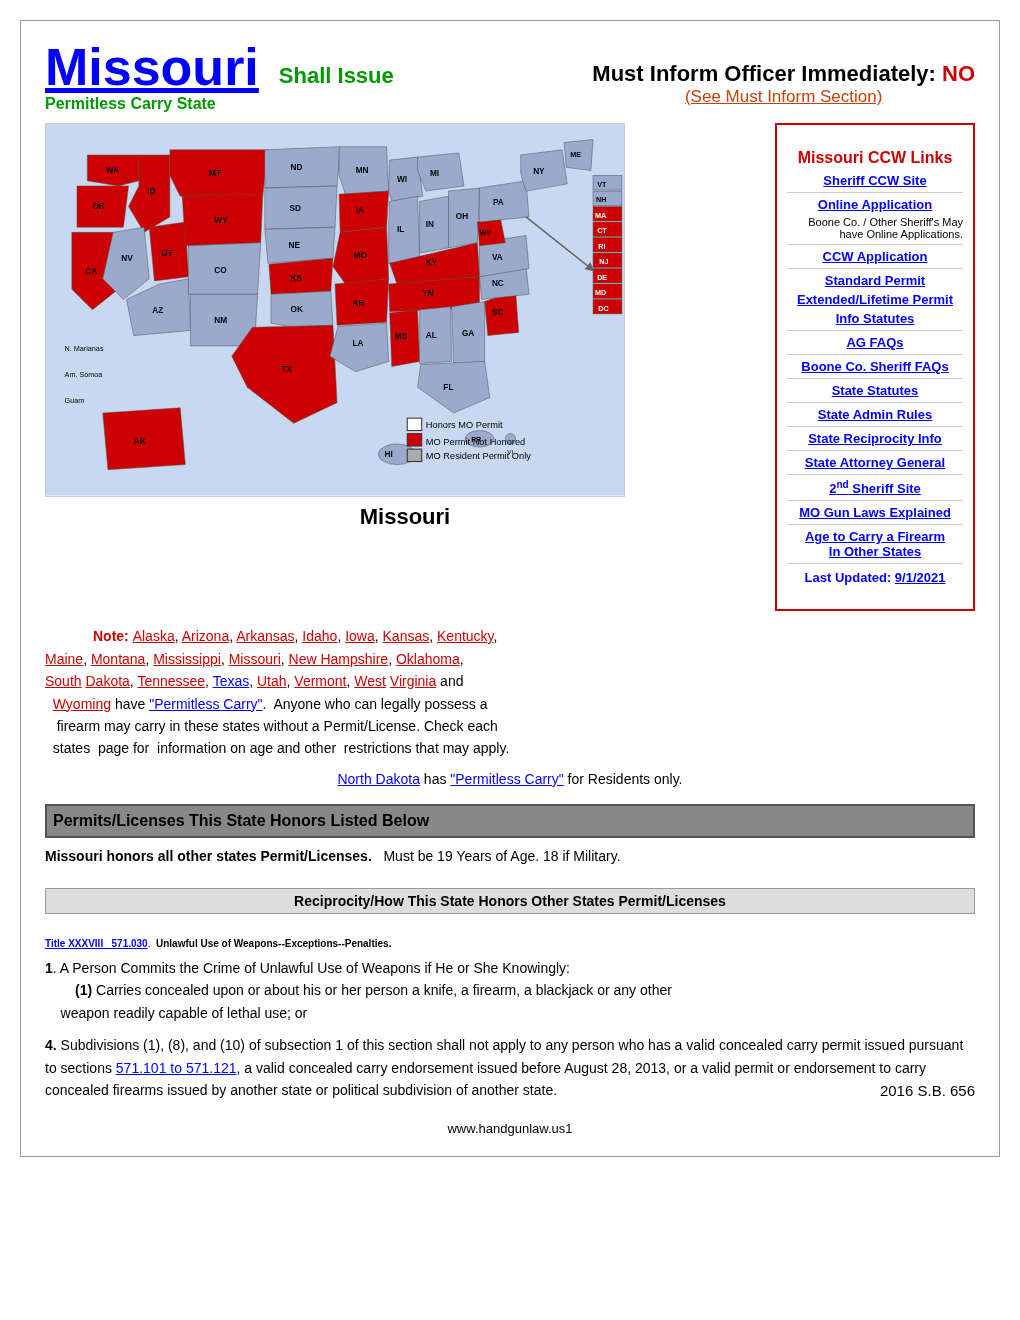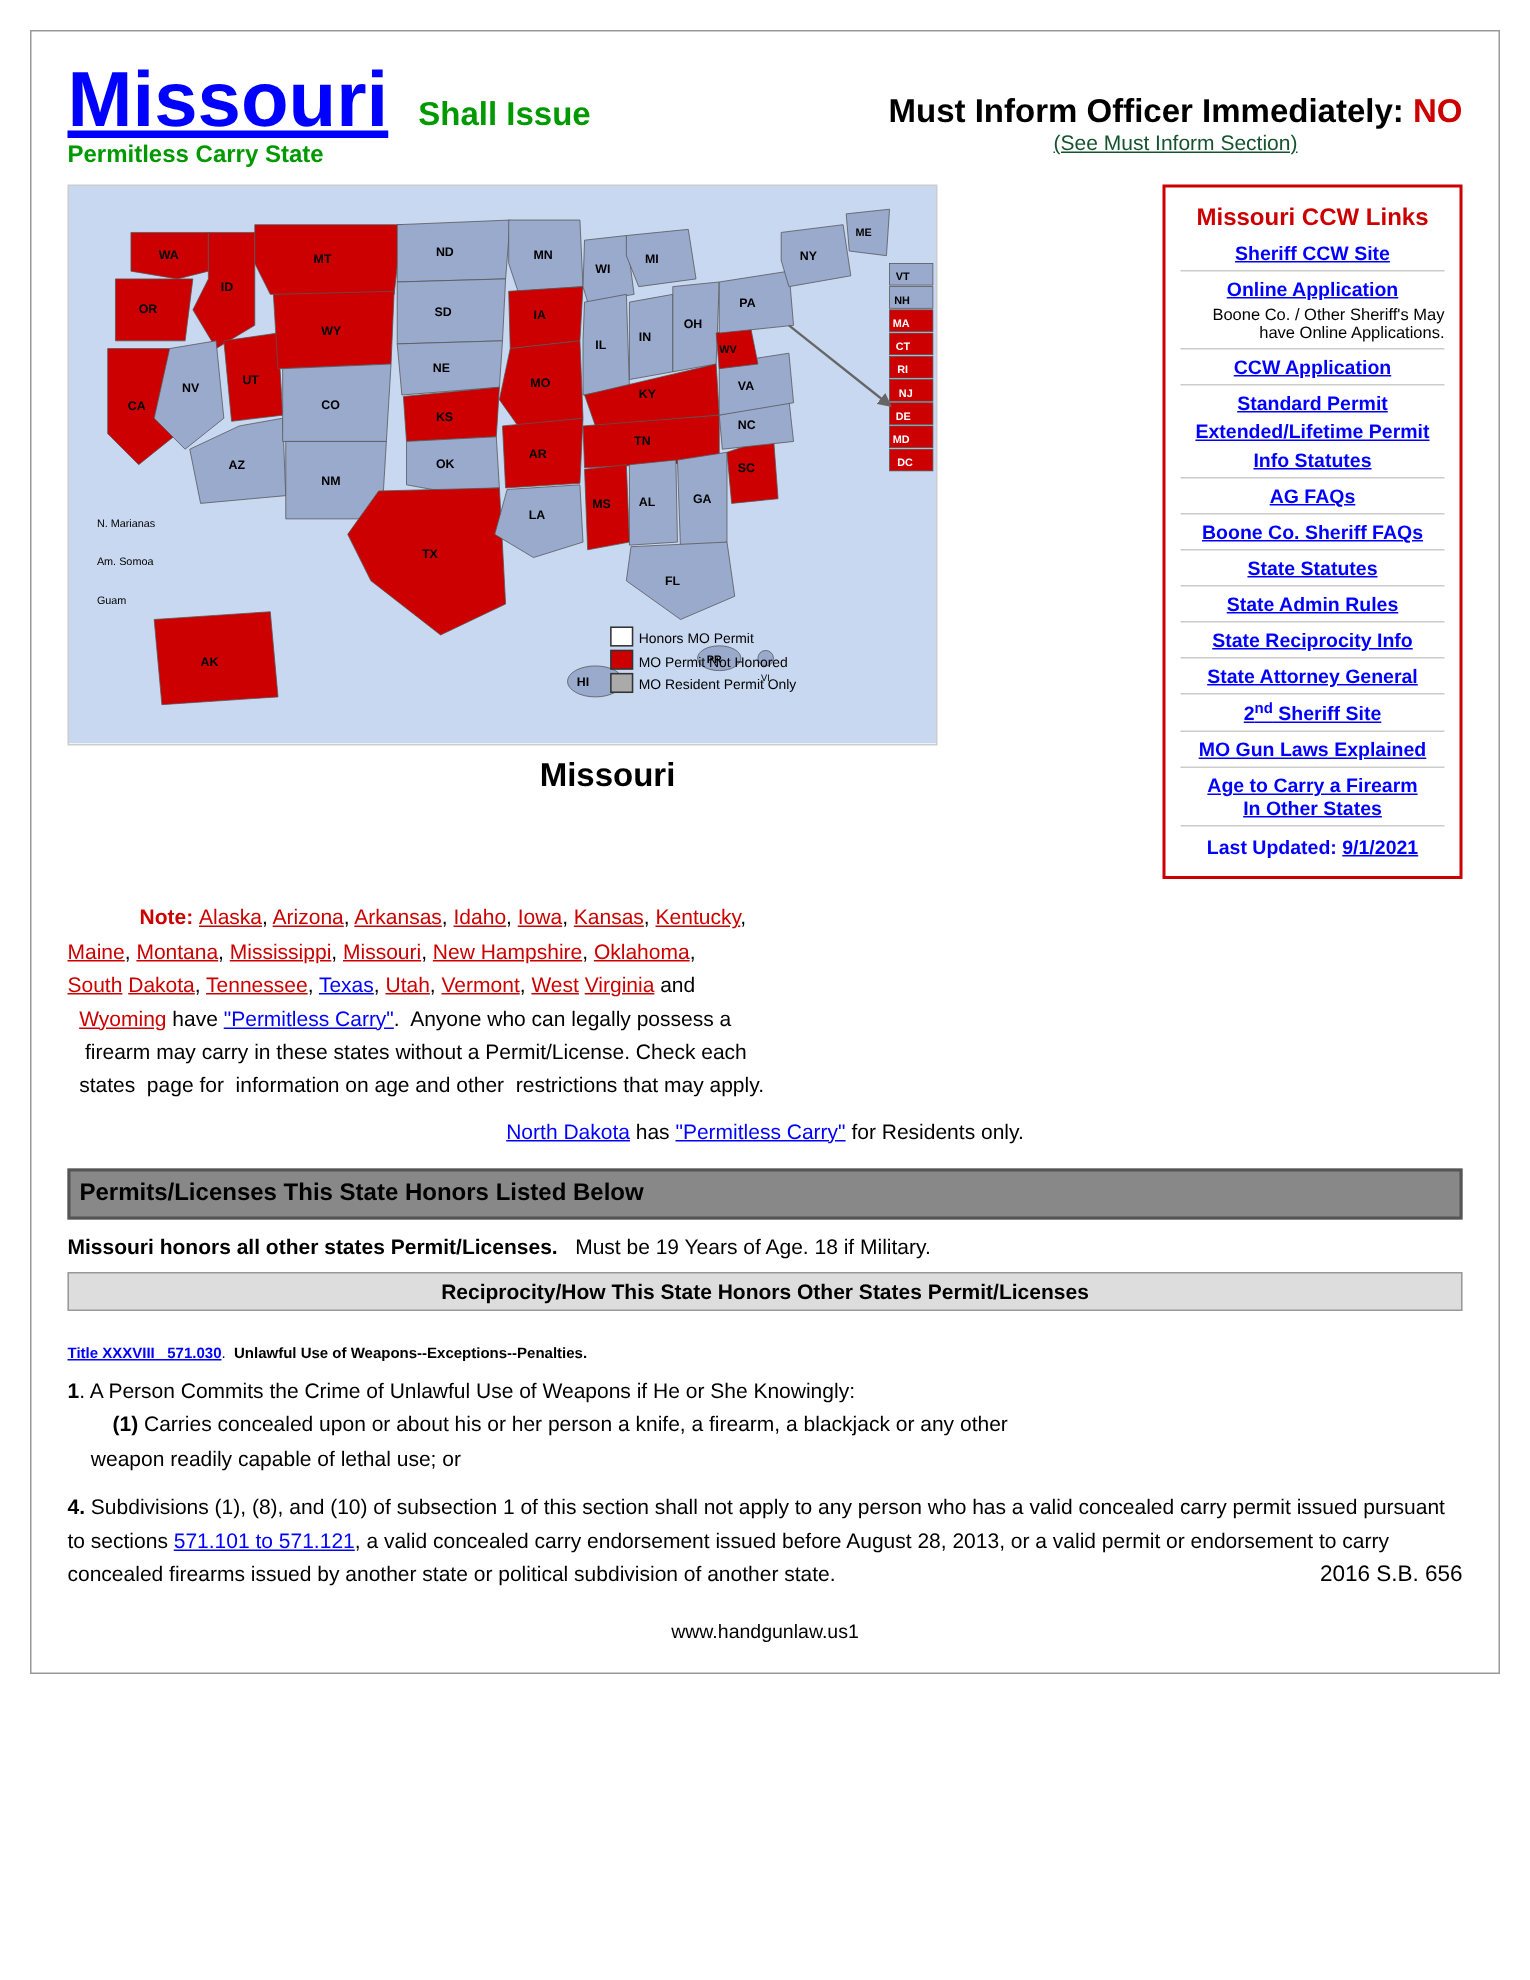--- a/index.html
+++ b/index.html
@@ -45,22 +45,22 @@
       margin-left: auto;
     }
     .must-inform span { color: #000; }
     .permitless {
       color: #090;
       font-size: 16px;
       font-weight: bold;
       margin-top: 2px;
     }
     .see-must-inform {
-      color: #14532d;
-      font-size: 14px;
+      color: #c2410c;
+      font-size: 17px;
       text-decoration: underline;
       cursor: pointer;
     }
 
     
     .main-content {
       display: flex;
       gap: 10px;
       margin-top: 10px;
     }
@@ -75,21 +75,21 @@
     .map-svg {
       width: 100%;
       max-width: 580px;
     }
 
     
     .sidebar {
       width: 176px;
       min-width: 200px;
       border: 2px solid #c00;
-      padding: 12px 10px;
+      padding: 24px 10px;
       font-size: 13px;
     }
     .sidebar-title {
       color: #c00;
       font-weight: bold;
       font-size: 16px;
       text-align: center;
       margin-bottom: 6px;
     }
     .sidebar-link {
@@ -172,21 +172,21 @@
     }
     .permits-text p { margin-bottom: 8px; }
     .bold { font-weight: bold; }
     .red-bold { font-weight: bold; color: #c00; }
     .recip-box {
       background: #ddd;
       border: 1px solid #999;
       text-align: center;
       font-weight: bold;
       padding: 4px;
-      margin: 9px auto;
+      margin: 24px auto;
       font-size: 14px;
     }
     .statute-link {
       color: #00f;
       text-decoration: underline;
       cursor: pointer;
       font-weight: bold;
     }
     .statute-title {
       margin-top: 23px;

